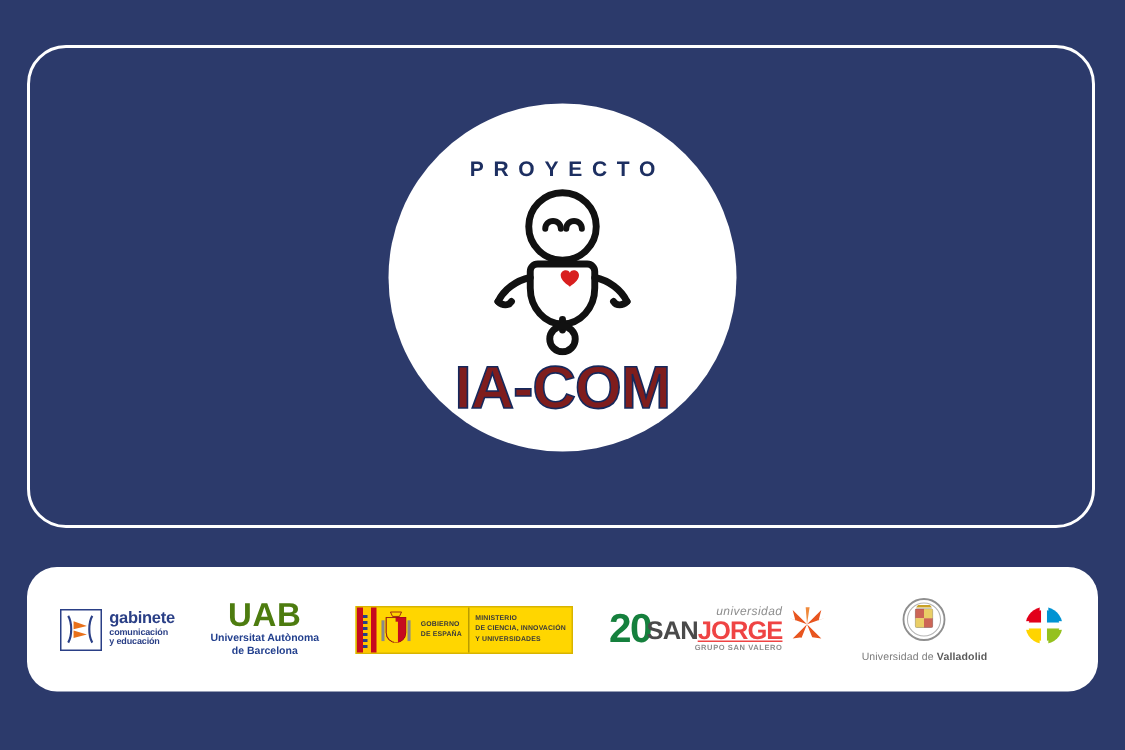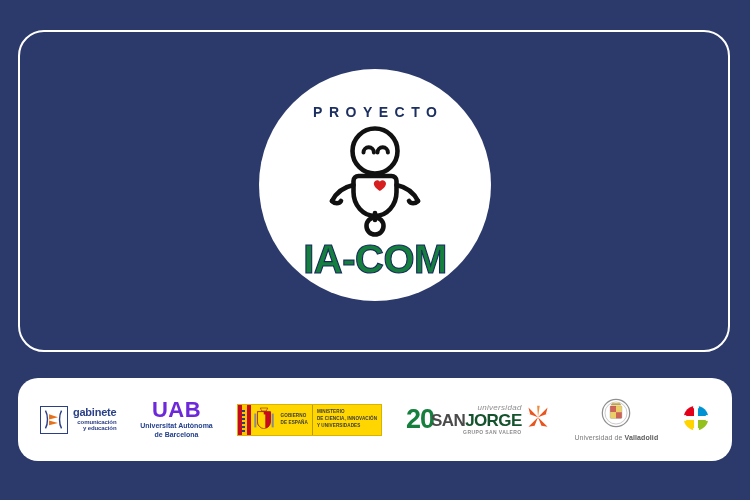--- a/index.html
+++ b/index.html
@@ -58,21 +58,21 @@
   #robot-wrap {
     margin-top: 6px;
     width: 120px;
     height: 112px;
   }
   #badge-title {
     margin-top: 2px;
     font-size: 40px;
     font-weight: bold;
     letter-spacing: -0.5px;
-    color: #15803d;
+    color: #7f1d1d;
     line-height: 1;
     -webkit-text-stroke: 1.1px #15285c;
   }
 
   
   #logobar {
     position: absolute;
     left: 18px;
     top: 378px;
     width: 714px;
@@ -94,39 +94,39 @@
   
   .gab-mark {
     width: 28px;
     height: 28px;
     border: 1.6px solid #2a3f86;
     box-sizing: border-box;
     margin-right: 5px;
     position: relative;
     background: #fff;
   }
-  .gab-text { line-height: 1.05; text-align: right; }
+  .gab-text { line-height: 1.05; }
   .gab-name {
     font-size: 11px;
     font-weight: bold;
     color: #2a3f86;
     letter-spacing: -0.2px;
   }
   .gab-sub {
     font-size: 6px;
     font-weight: bold;
     color: #2a3f86;
     letter-spacing: -0.1px;
   }
 
   
   .uab-main {
     font-size: 22px;
     font-weight: bold;
-    color: #6d28d9;
+    color: #4d7c0f;
     letter-spacing: 0.5px;
     line-height: 1;
     text-align: left;
   }
   .uab-sub {
     font-size: 7px;
     font-weight: bold;
     color: #23408e;
     line-height: 1.25;
     text-align: center;
@@ -192,21 +192,21 @@
     text-align: right;
     letter-spacing: 0.3px;
   }
   .sj-name {
     font-size: 17px;
     font-weight: bold;
     color: #4a4a4a;
     letter-spacing: -0.6px;
     line-height: 1.05;
   }
-  .sj-name b { color: #14532d; }
+  .sj-name b { color: #ef4444; text-decoration: underline; }
   .sj-grp {
     font-size: 5px;
     font-weight: bold;
     color: #8d8d8d;
     text-align: right;
     letter-spacing: 0.4px;
   }
   .sj-star { margin-left: 3px; }
 
   

